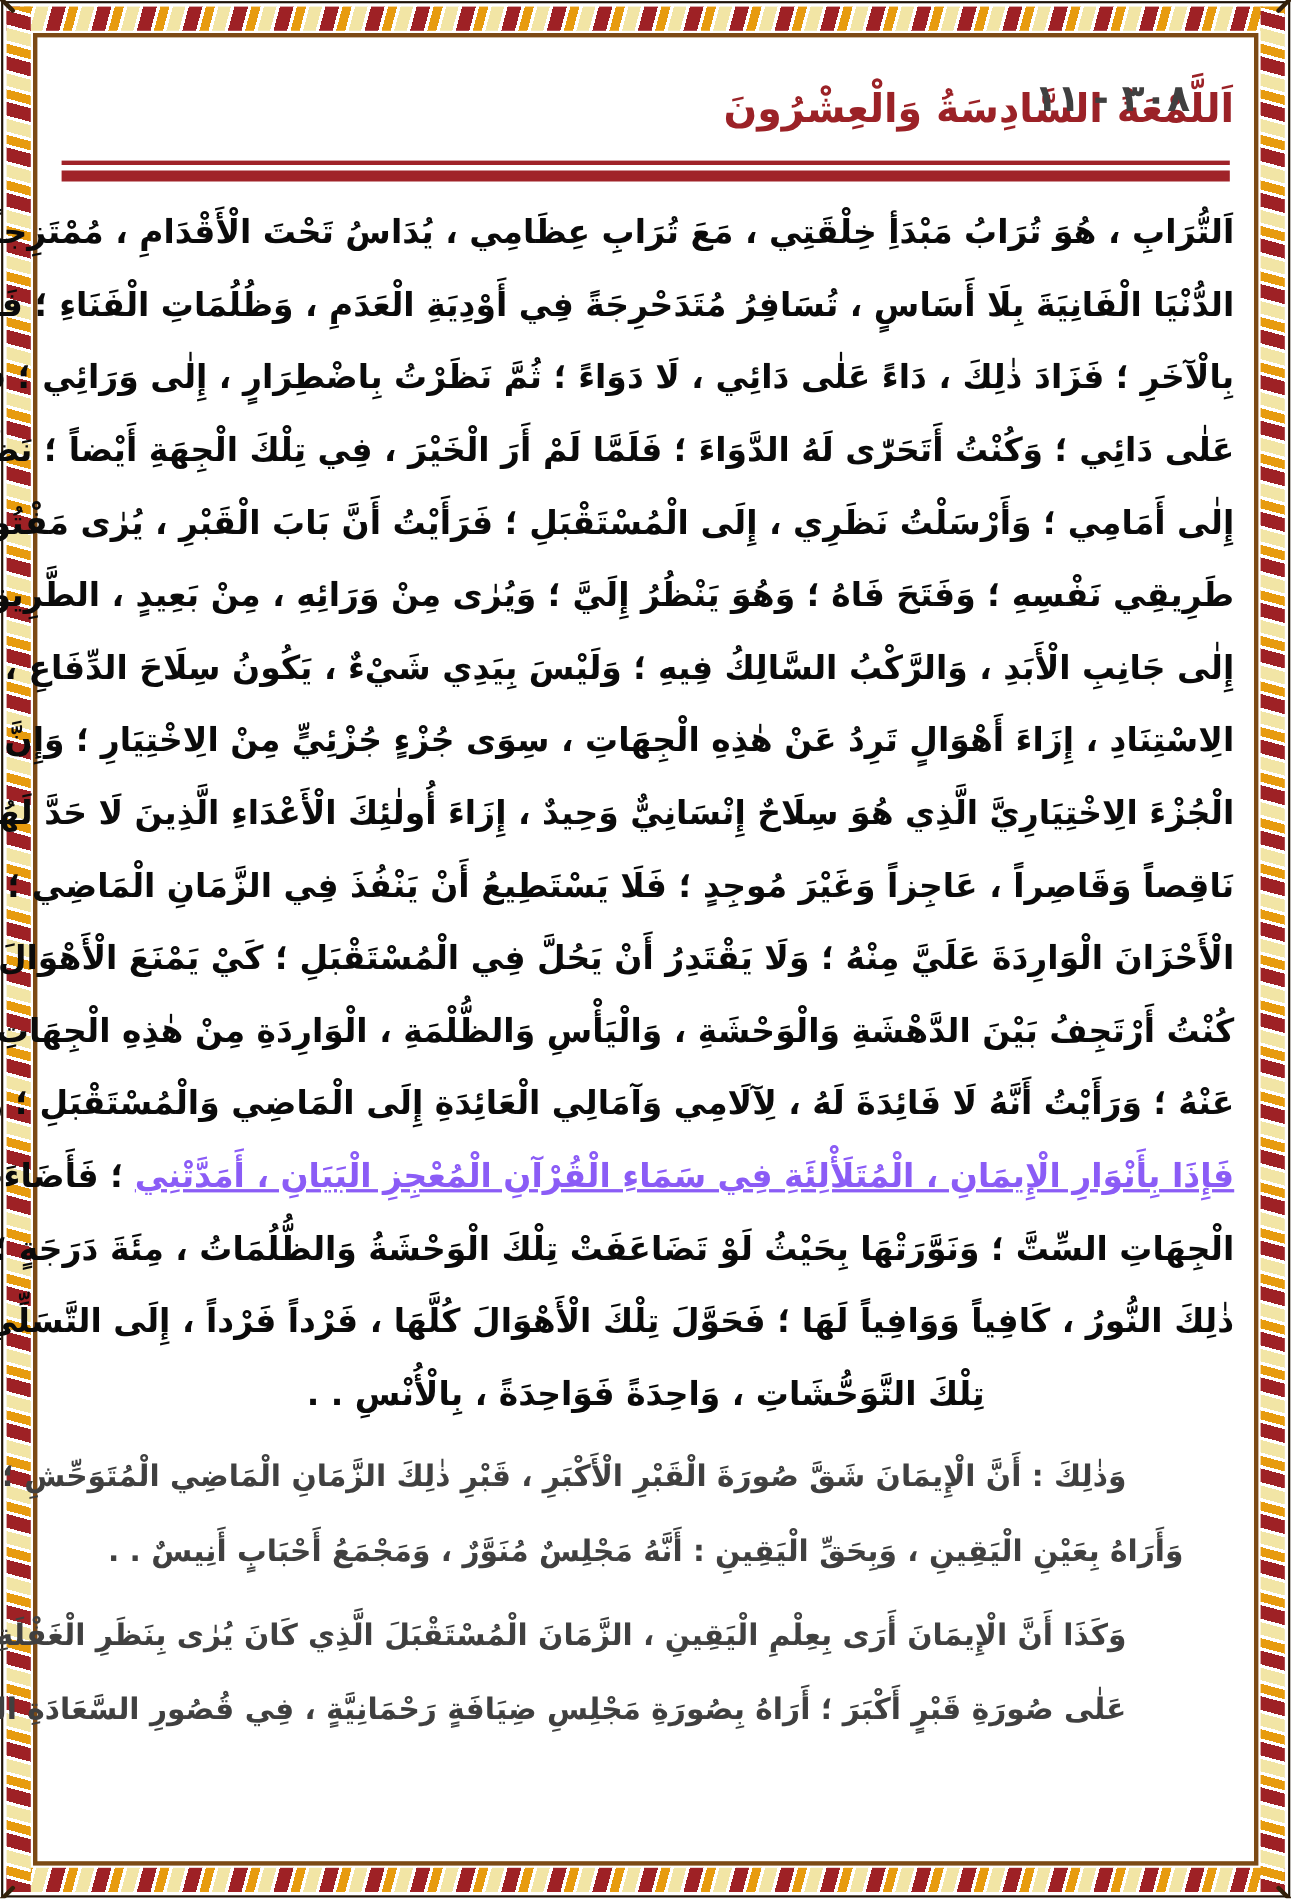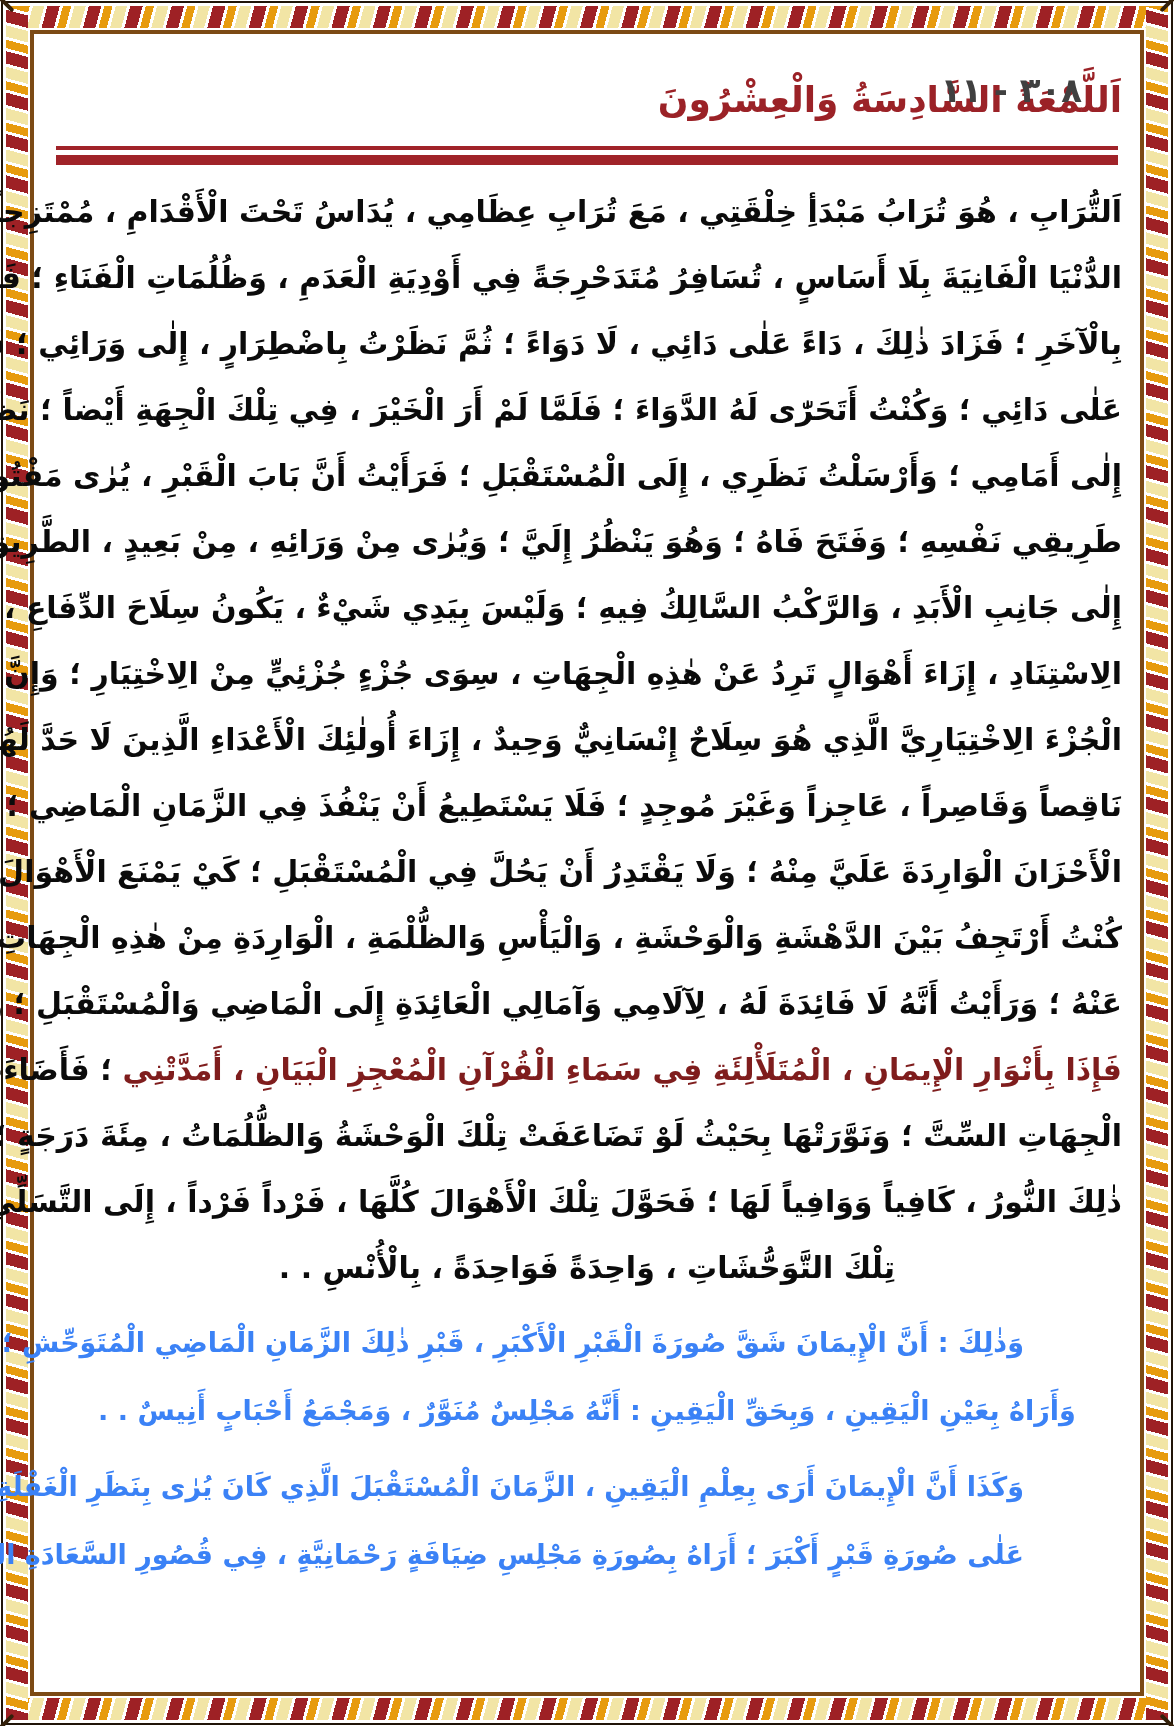--- a/index.html
+++ b/index.html
@@ -74,23 +74,23 @@
   .rule .thick { height: 10px; background: #a02329; }
 
   .body-text { margin-top: 14px; color: #0b0b0b; font-weight: bold; }
   .line {
     font-size: 30px; line-height: 66px; height: 66px;
     white-space: nowrap;
     text-align: justify; text-align-last: justify;
     text-justify: inter-word;
   }
   .line.center { text-align-last: center; }
-  .line .red-seg { color: #7f1d1d; }
+  .line .red-seg { color: #8b5cf6; text-decoration: underline; }
 
-  .red-para { margin-top: 8px; color: #3b82f6; font-weight: bold; }
+  .red-para { margin-top: 8px; color: #404040; font-weight: bold; }
   .red-para .line { font-size: 27px; line-height: 68px; height: 68px; }
   .line.indent { padding-right: 98px; }
 </style>
 </head>
 <body>
 
 <div class="page">
 
   <div class="outer-line"></div>
   <div class="band top"></div>

